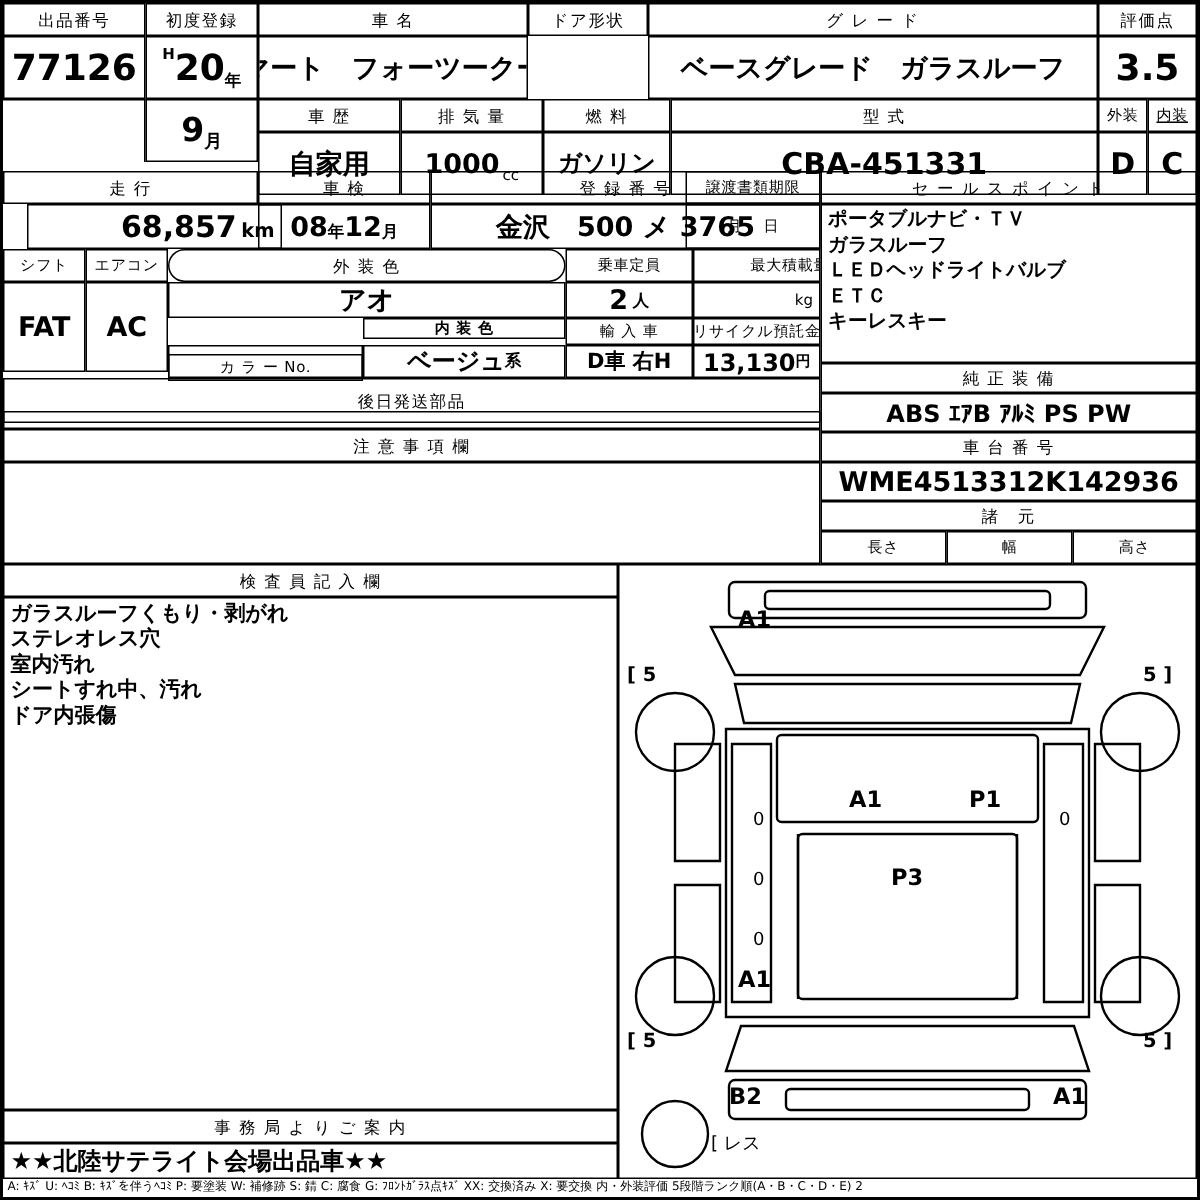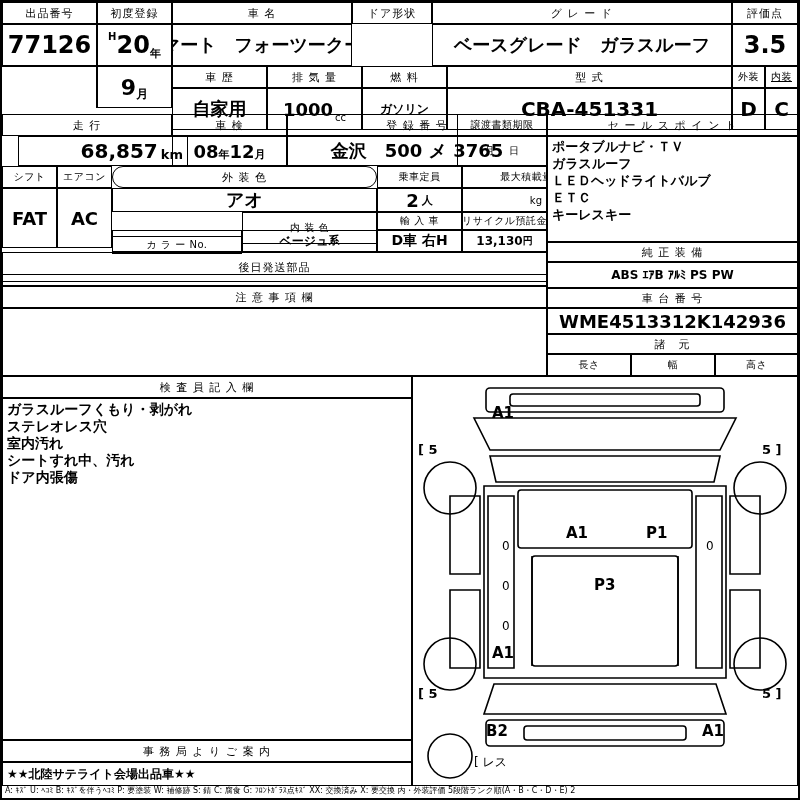--- a/index.html
+++ b/index.html
@@ -26,21 +26,21 @@
     overflow:hidden;
     white-space:nowrap;
   }
   .lbl{font-size:11px;letter-spacing:1px;}
   .lbl-sm{font-size:10px;letter-spacing:0.5px;}
   .val{font-weight:bold;}
   .v18{font-size:18px;}
   .v20{font-size:20px;}
   .v22{font-size:22px;}
   .v24{font-size:24px;}
-  .v16{font-size:12px;}
+  .v16{font-size:16px;}
   .v14{font-size:14px;}
   .left{justify-content:flex-start;padding-left:4px;}
   .right{justify-content:flex-end;padding-right:4px;}
   .sub{font-size:10px;font-weight:normal;}
   .notes{
     position:absolute;box-sizing:border-box;border:1px solid #000;
     display:block;padding:2px 4px;overflow:hidden;
   }
   .notes .line{font-size:14px;font-weight:bold;line-height:1.22;}
   .sp .line{font-size:13px;font-weight:bold;line-height:1.30;}
@@ -131,21 +131,21 @@
   <div class="cell lbl-sm" style="left:440px;top:112px;width:0;height:0;border:none;"></div>
 
   <div class="cell lbl-sm" style="left:0;top:164px;width:55px;height:22px;">シフト</div>
   <div class="cell lbl-sm" style="left:55px;top:164px;width:55px;height:22px;">エアコン</div>
   <div class="cell val v18" style="left:0;top:186px;width:55px;height:60px;">FAT</div>
   <div class="cell val v18" style="left:55px;top:186px;width:55px;height:60px;">AC</div>
 
   <div class="cell lbl" style="left:110px;top:164px;width:265px;height:22px;border-radius:11px;">外 装 色</div>
   <div class="cell val v18" style="left:110px;top:186px;width:265px;height:24px;">アオ</div>
   <div class="cell lbl-sm" style="left:110px;top:210px;width:130px;height:18px;margin-top:24px;">カ ラ ー No.</div>
-  <div class="cell lbl-sm" style="left:240px;top:210px;width:135px;height:32px;">内 装 色</div>
+  <div class="cell lbl-sm" style="left:240px;top:210px;width:135px;height:14px;font-weight:bold;">内 装 色</div>
   <div class="cell" style="left:110px;top:228px;width:130px;height:22px;"></div>
   <div class="cell" style="left:240px;top:228px;width:135px;height:22px;">
     <span class="val v16">ベージュ</span>
     <span class="val" style="font-size:11px;align-self:flex-end;margin-bottom:3px;">系</span>
   </div>
 
   <div class="cell lbl-sm" style="left:375px;top:164px;width:85px;height:22px;">乗車定員</div>
   <div class="cell" style="left:375px;top:186px;width:85px;height:24px;">
     <span class="val v18">2</span>
     <span class="val" style="font-size:11px;align-self:flex-end;margin-bottom:3px;margin-left:3px;">人</span>

